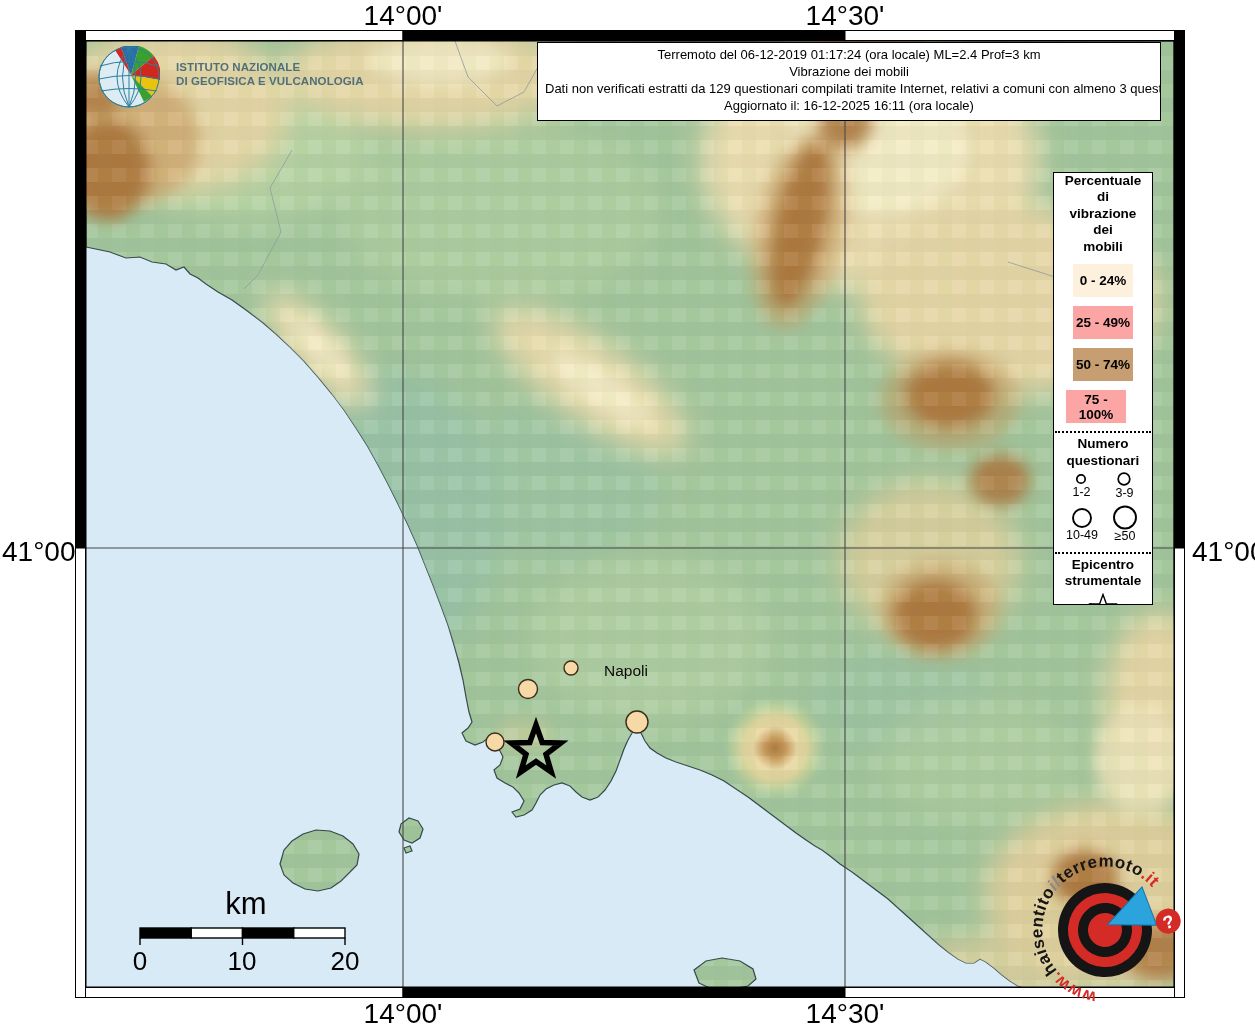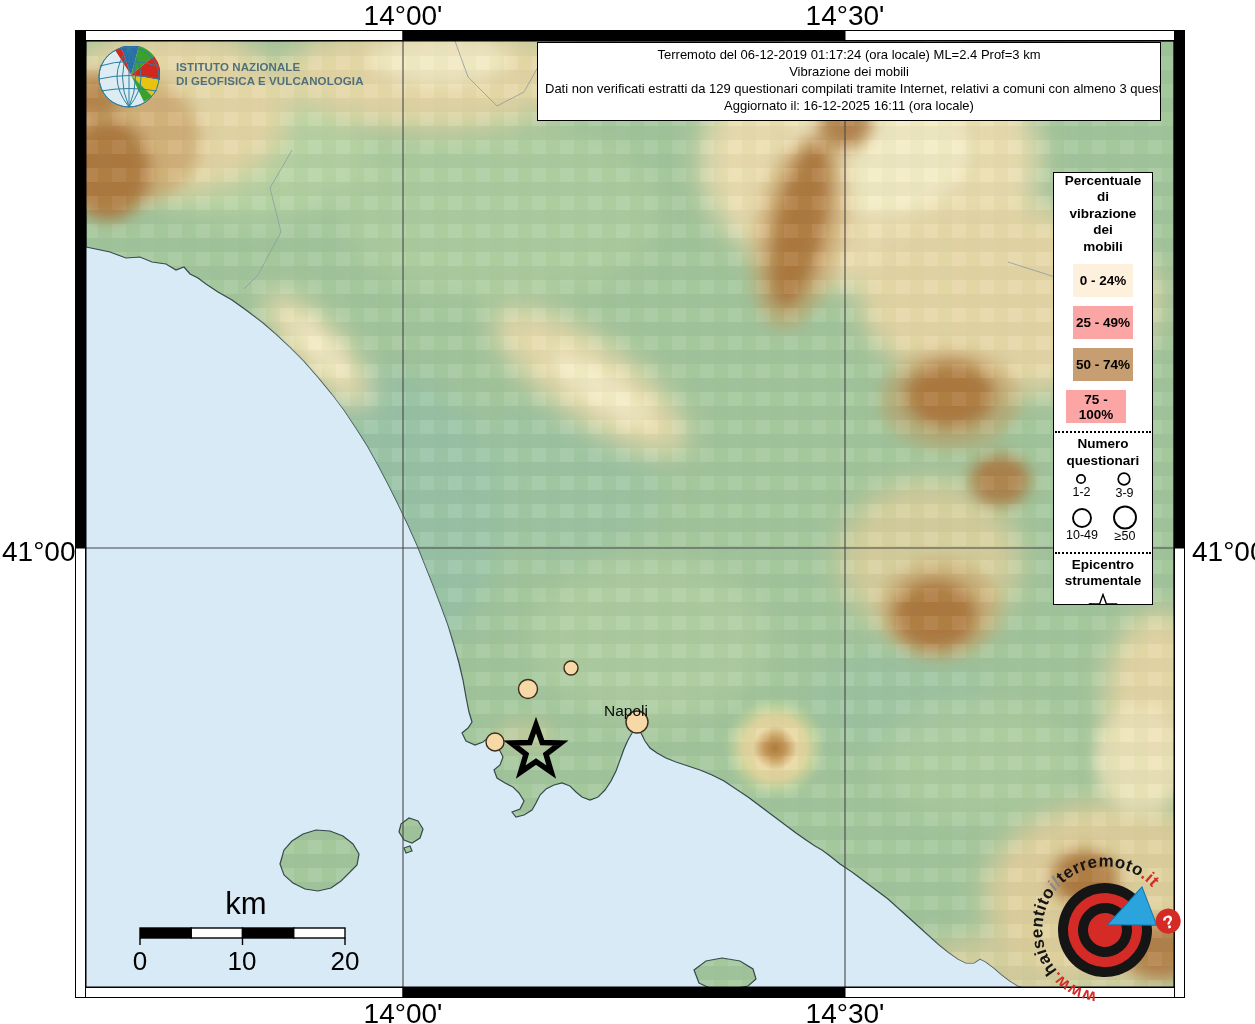--- a/index.html
+++ b/index.html
@@ -291,21 +291,21 @@
   <div class="dotted"></div>
   <div class="bold">
     <div>Epicentro</div>
     <div>strumentale</div>
   </div>
   <svg width="32" height="30" style="margin-top:3px">
     <path transform="translate(16,15) scale(0.52)" d="M0,-26 L6.2,-8.5 L24.7,-8 L10,3.2 L15.3,21 L0,10.5 L-15.3,21 L-10,3.2 L-24.7,-8 L-6.2,-8.5 Z" fill="#fff" stroke="#000" stroke-width="2.6"></path>
   </svg>
 </div>
 
-<div class="abs city" style="left:604px;top:702px">Napoli</div>
+<div class="abs city" style="left:604px;top:662px">Napoli</div>
 
 <svg class="abs" style="left:125px;top:882px" width="245" height="95" viewBox="0 0 245 95">
   <text x="121" y="32" font-size="31" text-anchor="middle" fill="#000">km</text>
   <g stroke="#000" stroke-width="1.4">
     <rect x="15" y="46" width="51.25" height="10" fill="#000"></rect>
     <rect x="66.25" y="46" width="51.25" height="10" fill="#fff"></rect>
     <rect x="117.5" y="46" width="51.25" height="10" fill="#000"></rect>
     <rect x="168.75" y="46" width="51.25" height="10" fill="#fff"></rect>
     <line x1="15" y1="56" x2="15" y2="63"></line>
     <line x1="117.5" y1="56" x2="117.5" y2="63"></line>

